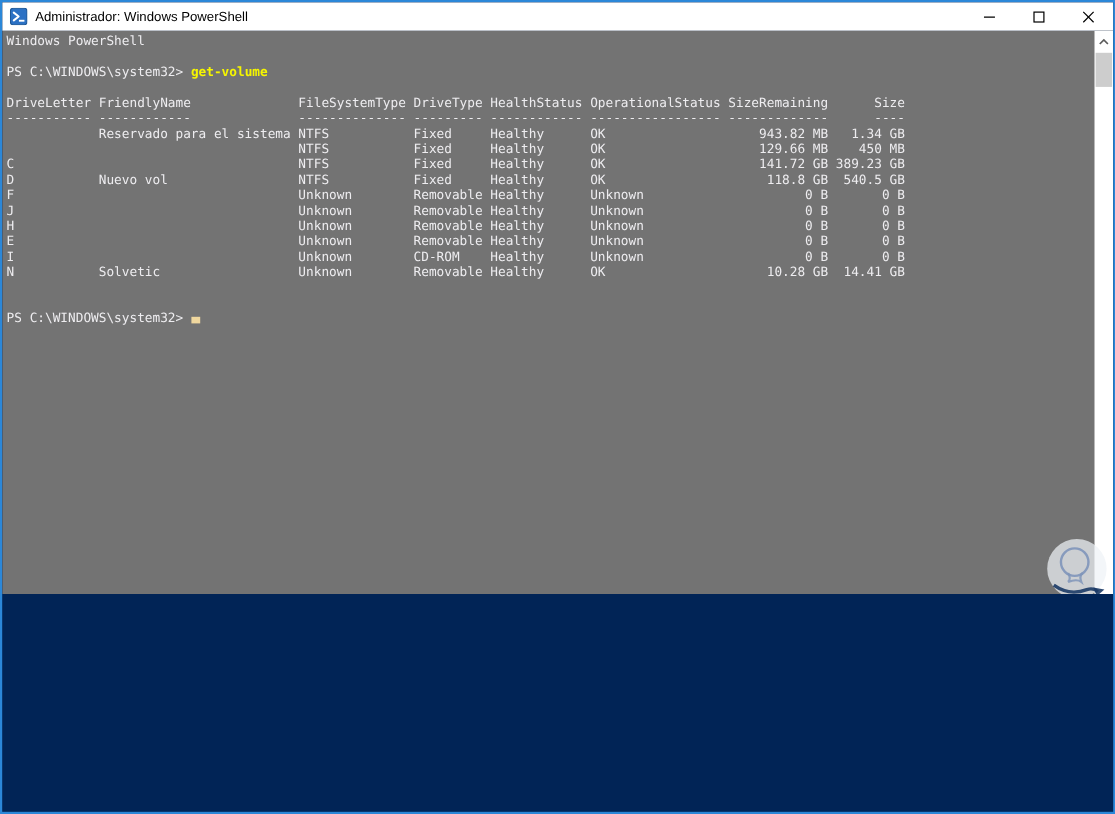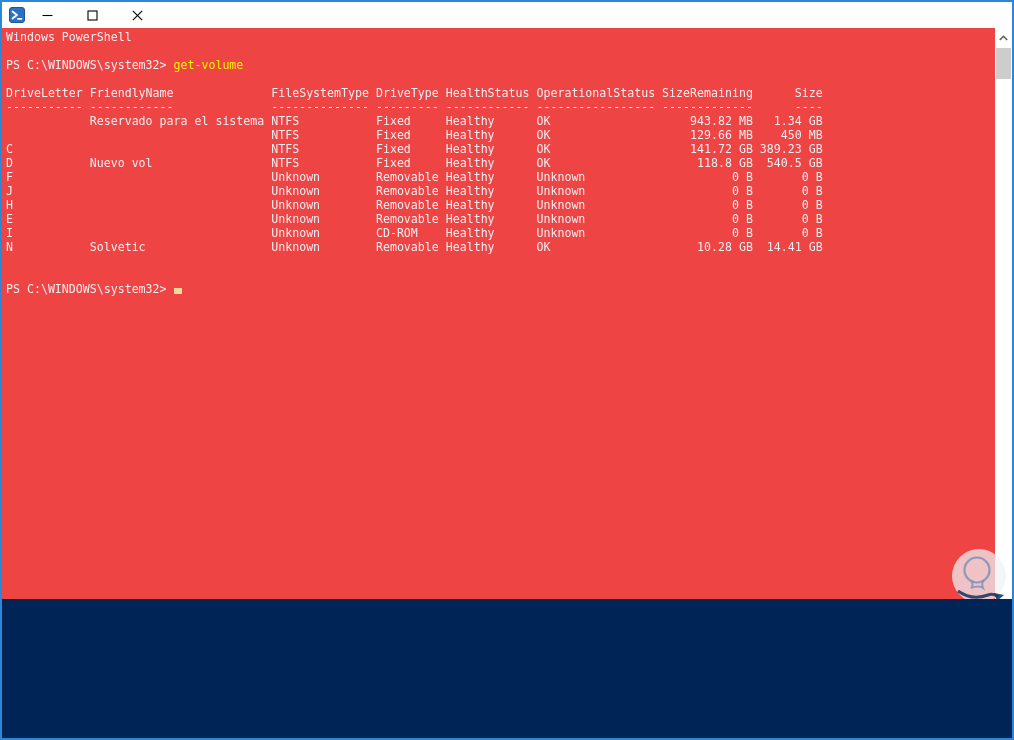--- a/index.html
+++ b/index.html
@@ -29,37 +29,37 @@
   .win-controls { display: flex; height: 100%; }
   .win-btn {
     width: 45px; height: 100%;
     display: flex; align-items: center; justify-content: center;
   }
   .win-btn svg { display: block; }
 
   
   .console {
     position: relative;
-    height: 571px;
-    background: #ef4444;
+    height: 512px;
+    background: #737373;
     overflow: hidden;
   }
   .term {
     position: absolute; left: 0; top: 0; right: 17px; bottom: 0;
     padding: 2px 0 0 4px;
     font-family: "DejaVu Sans Mono", monospace;
     font-size: 11.6px; line-height: 14px;
     color: #EEEDF0;
     cursor: text;
   }
   .line { white-space: pre; min-height: 14px; }
   pre.table-block {
     margin: 0; font: inherit; color: inherit; white-space: pre;
   }
-  .cmd { color: #F5F500; }
+  .cmd { color: #F5F500; font-weight: bold; }
   .cursor {
     display: inline-block; width: 8px; height: 6px;
     background: #EFD79E; vertical-align: -1px;
   }
 
   
   .scrollbar {
     position: absolute; top: 0; right: 0; bottom: 0; width: 17px;
     background: #ffffff;
   }
@@ -82,20 +82,21 @@
 <body>
 
 <div class="window">
 
   <div class="titlebar">
     <svg class="app-icon" viewBox="0 0 16 16">
       <rect x="0.5" y="0.5" width="15" height="15" rx="2.5" fill="#2b71c4" stroke="#1d5796"></rect>
       <path d="M3.5 4.5 L8 8 L3.5 11.5" fill="none" stroke="#ffffff" stroke-width="1.8" stroke-linecap="round" stroke-linejoin="round"></path>
       <rect x="8.2" y="11" width="5" height="1.7" fill="#ffffff"></rect>
     </svg>
+    <div class="title-text">Administrador: Windows PowerShell</div>
     <div class="win-controls">
       <div class="win-btn">
         <svg width="11" height="11" viewBox="0 0 11 11">
             <line x1="0.5" y1="5.5" x2="10.5" y2="5.5" stroke="#000" stroke-width="1.1"></line>
           </svg>
       </div>
       <div class="win-btn">
         <svg width="11" height="11" viewBox="0 0 11 11">
             <rect x="1" y="1" width="9" height="9" fill="none" stroke="#000" stroke-width="1.1"></rect>
           </svg>

